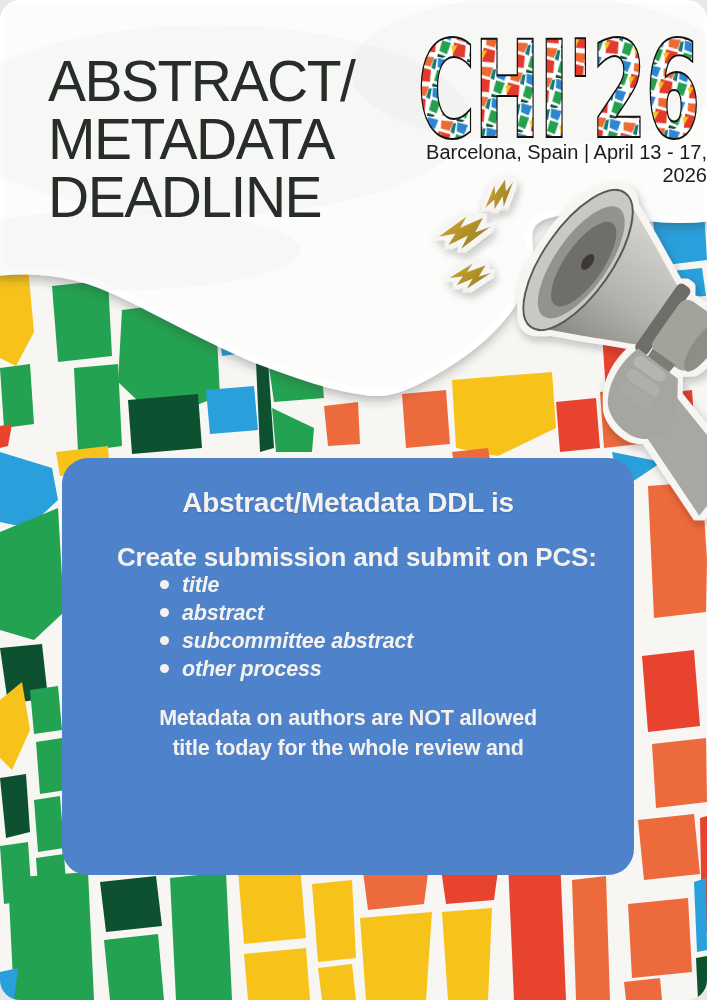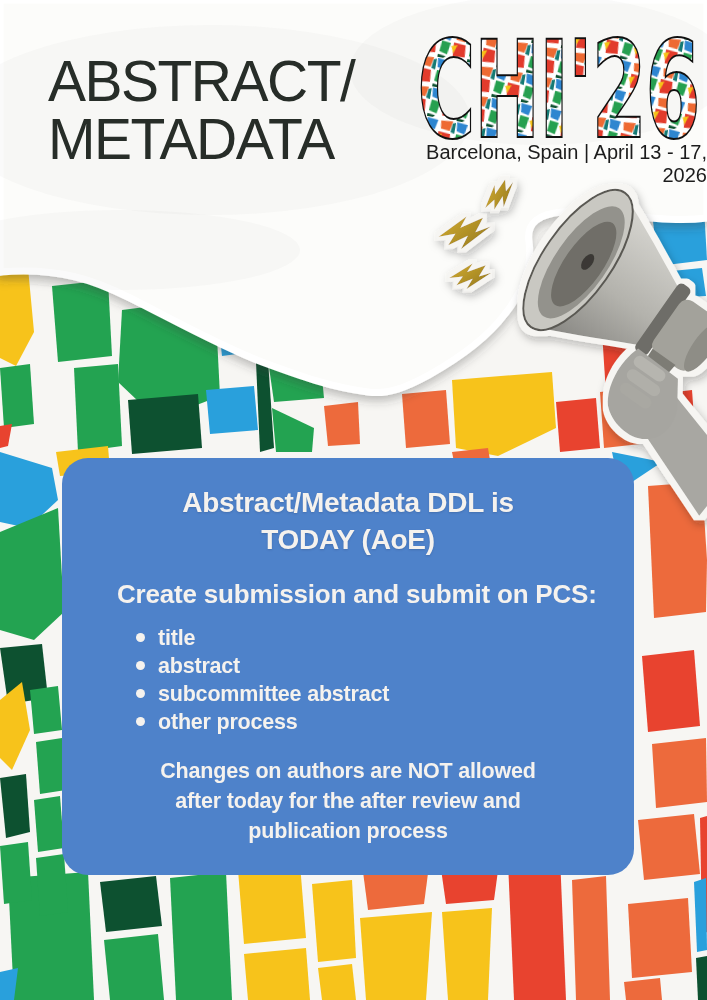--- a/index.html
+++ b/index.html
@@ -1,18 +1,18 @@
 <!DOCTYPE html>
 <html><head>
 <meta charset="utf-8">
 <style>
   html,body{margin:0;padding:0;background:#e8e8e8;}
   .poster{
     position:relative;width:707px;height:1000px;overflow:hidden;
-    background:#86efac;font-family:"Liberation Sans",sans-serif;
+    background:#86efac;font-family:"Liberation Sans",sans-serif;border-radius:20px;
     -webkit-font-smoothing:antialiased;
   }
   .layer{position:absolute;left:0;top:0;width:707px;height:1000px;pointer-events:none;}
 
   
   .headline{
     position:absolute;left:48px;top:52px;width:420px;
     font-size:57px;line-height:58px;letter-spacing:-1.5px;
     color:#272d28;font-weight:400;
   }
@@ -30,21 +30,21 @@
     position:absolute;left:62px;top:458px;width:572px;height:417px;
     background:#4e82ca;border-radius:26px;color:#f5f2ee;font-weight:bold;
   }
   .card-heading{
     margin:26px 18px 0;text-align:center;
     font-size:28px;line-height:37px;letter-spacing:-0.3px;
     text-shadow:0 1px 2px rgba(40,60,100,0.25);
   }
   .card-heading span{display:block;text-align:center;}
   .card-intro{margin:22px 10px 0 55px;font-size:26px;line-height:28px;letter-spacing:-0.2px;}
-  .card ul{list-style:none;margin:16px 0 0;padding:0 0 0 74px;}
+  .card ul{list-style:none;margin:0 0 0;padding:0 0 0 98px;font-style:italic;}
   .card li{position:relative;padding-left:22px;font-size:21.5px;line-height:28px;letter-spacing:-0.2px;}
   .card li::before{
     content:"";position:absolute;left:0;top:9px;width:9px;height:9px;
     border-radius:50%;background:#f5f2ee;
   }
   .card-note{margin:20px 14px 0;text-align:center;font-size:21.5px;line-height:30px;letter-spacing:-0.2px;}
   .card-note span{display:block;}
 
   
   .g{fill:#23a351}.dg{fill:#0d5130}.b{fill:#29a0dc}
@@ -220,20 +220,21 @@
           <rect x="105" y="57" width="38" height="12" rx="6" fill="#b0afa9"></rect>
           <rect x="107" y="72" width="36" height="12" rx="6" fill="#a9a8a2"></rect>
         </g>
       </g>
     </g>
   </svg>
 
   <div class="headline">
     <span>ABSTRACT/</span>
     <span>METADATA</span>
+    <span>DEADLINE</span>
   </div>
 
   <svg class="logo-svg" viewBox="0 0 292 122" aria-hidden="false">
     <defs>
       <pattern id="tess" width="30" height="30" patternUnits="userSpaceOnUse" patternTransform="rotate(10)">
         <rect width="30" height="30" fill="#ffffff"></rect>
         <polygon points="1,1 12,2 10,12 2,10" fill="#2e86d0"></polygon>
         <polygon points="15,2 27,1 25,11 16,10" fill="#ee6a33"></polygon>
         <polygon points="2,13 11,14 9,26 1,24" fill="#26a050"></polygon>
         <polygon points="14,13 26,14 27,26 15,27" fill="#e23b2c"></polygon>
@@ -242,29 +243,27 @@
         <polygon points="0,27 8,28 6,30 0,30" fill="#0d5130"></polygon>
       </pattern>
     </defs>
     <text x="146" y="114" text-anchor="middle" font-family="DejaVu Sans, sans-serif" font-weight="bold" font-size="132" textLength="282" lengthAdjust="spacingAndGlyphs" fill="url(#tess)" stroke="#111111" stroke-width="4" paint-order="stroke">CHI'26</text>
   </svg>
   <div class="logo-sub">Barcelona, Spain | April 13 - 17, 2026</div>
 
   <div class="card">
     <div class="card-heading">
       <span>Abstract/Metadata DDL is</span>
-      <span>TODAY (AoE)</span>
     </div>
     <div class="card-intro">Create submission and submit on PCS:</div>
     <ul>
       <li><span>title</span></li>
       <li><span>abstract</span></li>
       <li><span>subcommittee abstract</span></li>
       <li><span>other process</span></li>
     </ul>
     <div class="card-note">
-      <span>Changes on authors are NOT allowed</span>
-      <span>after today for the after review and</span>
-      <span>publication process</span>
+      <span>Metadata on authors are NOT allowed</span>
+      <span>title today for the whole review and</span>
     </div>
   </div>
 
 </div>
 
 </body></html>

